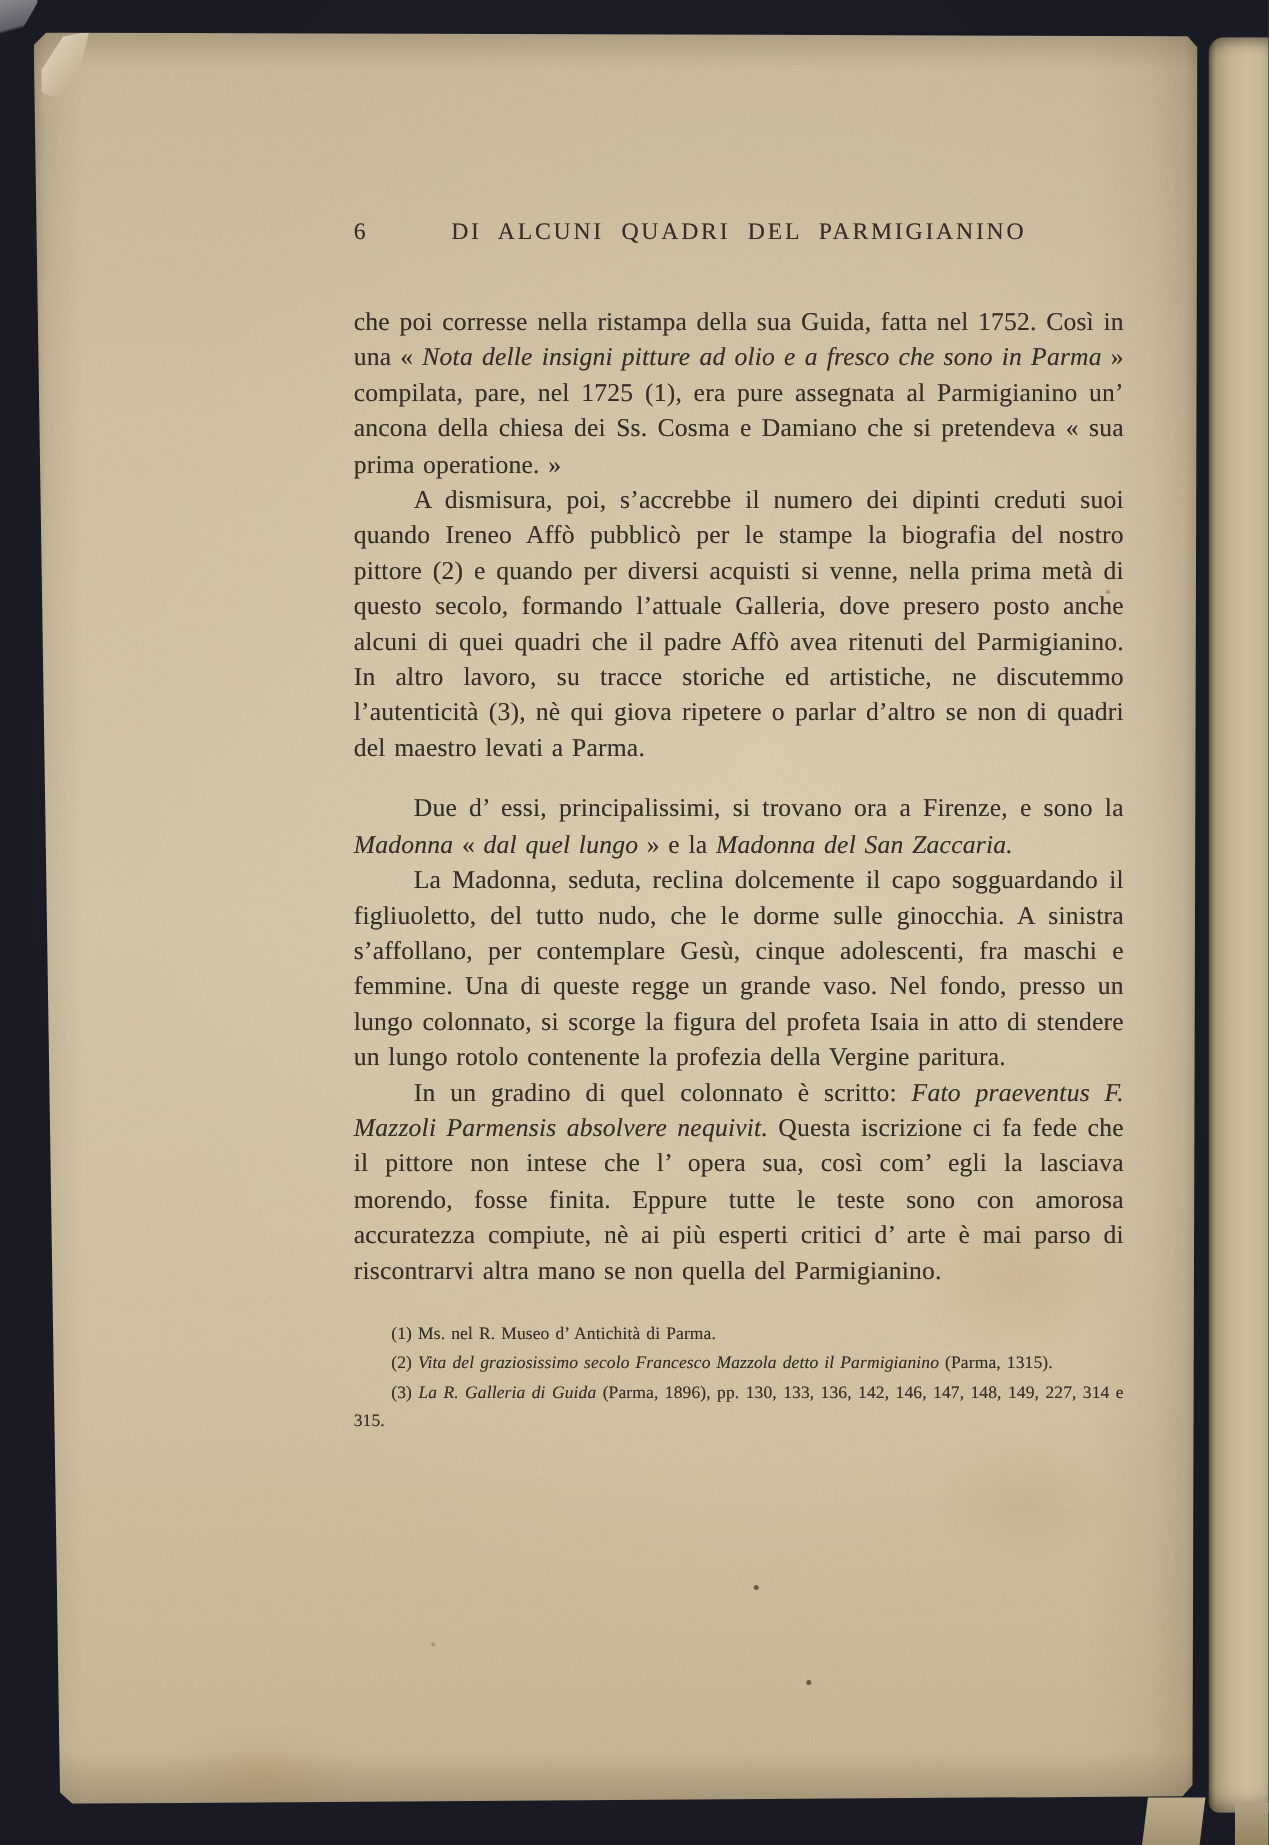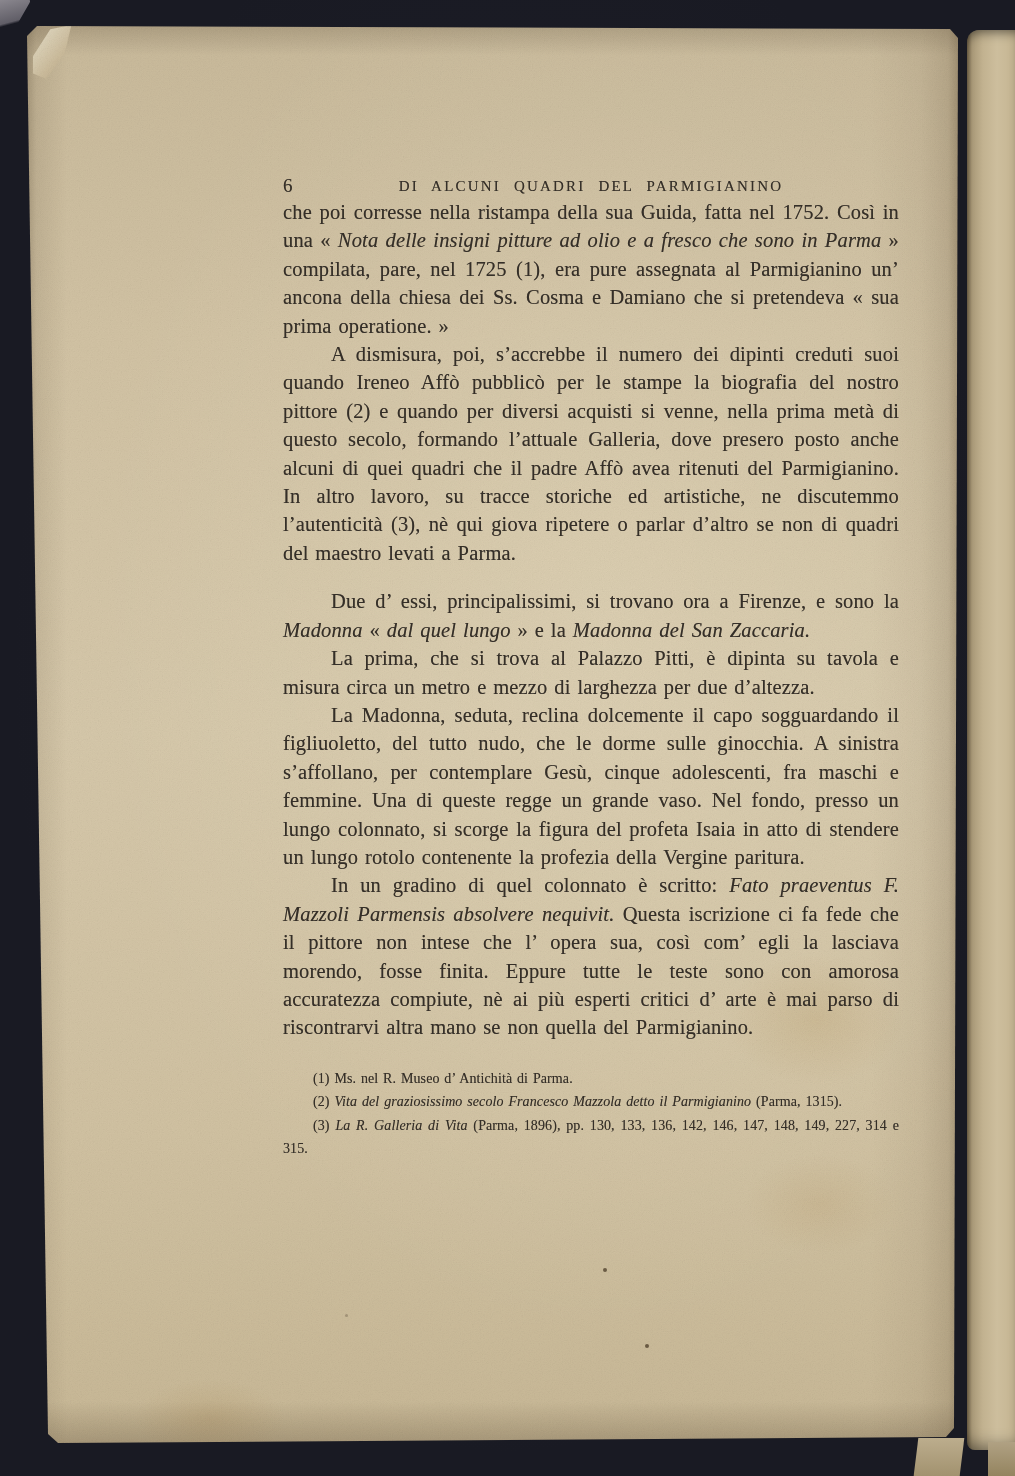--- a/index.html
+++ b/index.html
@@ -88,25 +88,25 @@
     position:absolute; left:258px; top:150px; width:616px;
     color:var(--ink);
     text-shadow:0 0 .5px rgba(53,47,40,.45);
   }
   .header-row{ position:relative; height:24px; }
   .page-num{
     position:absolute; left:0; top:0; font-size:19px; line-height:24px;
   }
   .running-title{
     display:block; text-align:center;
-    font-size:15px; line-height:24px;
+    font-size:19px; line-height:24px;
     letter-spacing:2.2px; word-spacing:7px;
   }
 
-  .body{ }
+  .body{ margin-top:46px; }
   .para{
     font-size:20.5px; line-height:28.4px;
     text-align:justify; word-spacing:1.6px; letter-spacing:.15px;
   }
   .para.indent{ text-indent:48px; }
   .para.section-break{ margin-top:20px; }
 
   .footnotes{ margin-top:25px; }
   .footnote{
     font-size:14px; line-height:23.4px;
@@ -146,29 +146,28 @@
     <div class="text-block">
       <div class="header-row">
         <span class="page-num">6</span>
         <span class="running-title">DI ALCUNI QUADRI DEL PARMIGIANINO</span>
       </div>
 
       <div class="body">
           <p class="para"><span>che poi corresse nella ristampa della sua Guida, fatta nel 1752. Così in una « </span><i>Nota delle insigni pitture ad olio e a fresco che sono in Parma</i><span> » compilata, pare, nel 1725 (1), era pure assegnata al Parmigianino un’ ancona della chiesa dei Ss. Cosma e Damiano che si pretendeva « sua prima operatione. »</span></p>
           <p class="para indent"><span>A dismisura, poi, s’accrebbe il numero dei dipinti creduti suoi quando Ireneo Affò pubblicò per le stampe la biografia del nostro pittore (2) e quando per diversi acquisti si venne, nella prima metà di questo secolo, formando l’attuale Galleria, dove presero posto anche alcuni di quei quadri che il padre Affò avea ritenuti del Parmigianino. In altro lavoro, su tracce storiche ed artistiche, ne discutemmo l’autenticità (3), nè qui giova ripetere o parlar d’altro se non di quadri del maestro levati a Parma.</span></p>
           <p class="para indent section-break"><span>Due d’ essi, principalissimi, si trovano ora a Firenze, e sono la </span><i>Madonna</i><span> « </span><i>dal quel lungo</i><span> » e la </span><i>Madonna del San Zaccaria.</i></p>
-          <p class="para indent"><span>La prima, che si trova al Palazzo Pitti, è dipinta su tavola e misura circa un metro e mezzo di larghezza per due d’altezza.</span></p>
           <p class="para indent"><span>La Madonna, seduta, reclina dolcemente il capo sogguardando il figliuoletto, del tutto nudo, che le dorme sulle ginocchia. A sinistra s’affollano, per contemplare Gesù, cinque adolescenti, fra maschi e femmine. Una di queste regge un grande vaso. Nel fondo, presso un lungo colonnato, si scorge la figura del profeta Isaia in atto di stendere un lungo rotolo contenente la profezia della Vergine paritura.</span></p>
           <p class="para indent"><span>In un gradino di quel colonnato è scritto: </span><i>Fato praeventus F. Mazzoli Parmensis absolvere nequivit.</i><span> Questa iscrizione ci fa fede che il pittore non intese che l’ opera sua, così com’ egli la lasciava morendo, fosse finita. Eppure tutte le teste sono con amorosa accuratezza compiute, nè ai più esperti critici d’ arte è mai parso di riscontrarvi altra mano se non quella del Parmigianino.</span></p>
         </div>
 
       <div class="footnotes">
           <p class="footnote"><span>(1) Ms. nel R. Museo d’ Antichità di Parma.</span></p>
           <p class="footnote"><span>(2) </span><i>Vita del graziosissimo secolo Francesco Mazzola detto il Parmigianino</i><span> (Parma, 1315).</span></p>
-          <p class="footnote"><span>(3) </span><i>La R. Galleria di Vita</i><span> (Parma, 1896), pp. 130, 133, 136, 142, 146, 147, 148, 149, 227, 314 e 315.</span></p>
+          <p class="footnote"><span>(3) </span><i>La R. Galleria di Guida</i><span> (Parma, 1896), pp. 130, 133, 136, 142, 146, 147, 148, 149, 227, 314 e 315.</span></p>
         </div>
     </div>
 
     <svg class="grain" xmlns="http://www.w3.org/2000/svg" width="938" height="1420">
       <filter id="paperNoise">
         <feTurbulence type="fractalNoise" baseFrequency="0.9" numOctaves="2" seed="7" stitchTiles="stitch"></feTurbulence>
         <feColorMatrix type="saturate" values="0"></feColorMatrix>
       </filter>
       <rect width="938" height="1420" filter="url(#paperNoise)"></rect>
     </svg>

